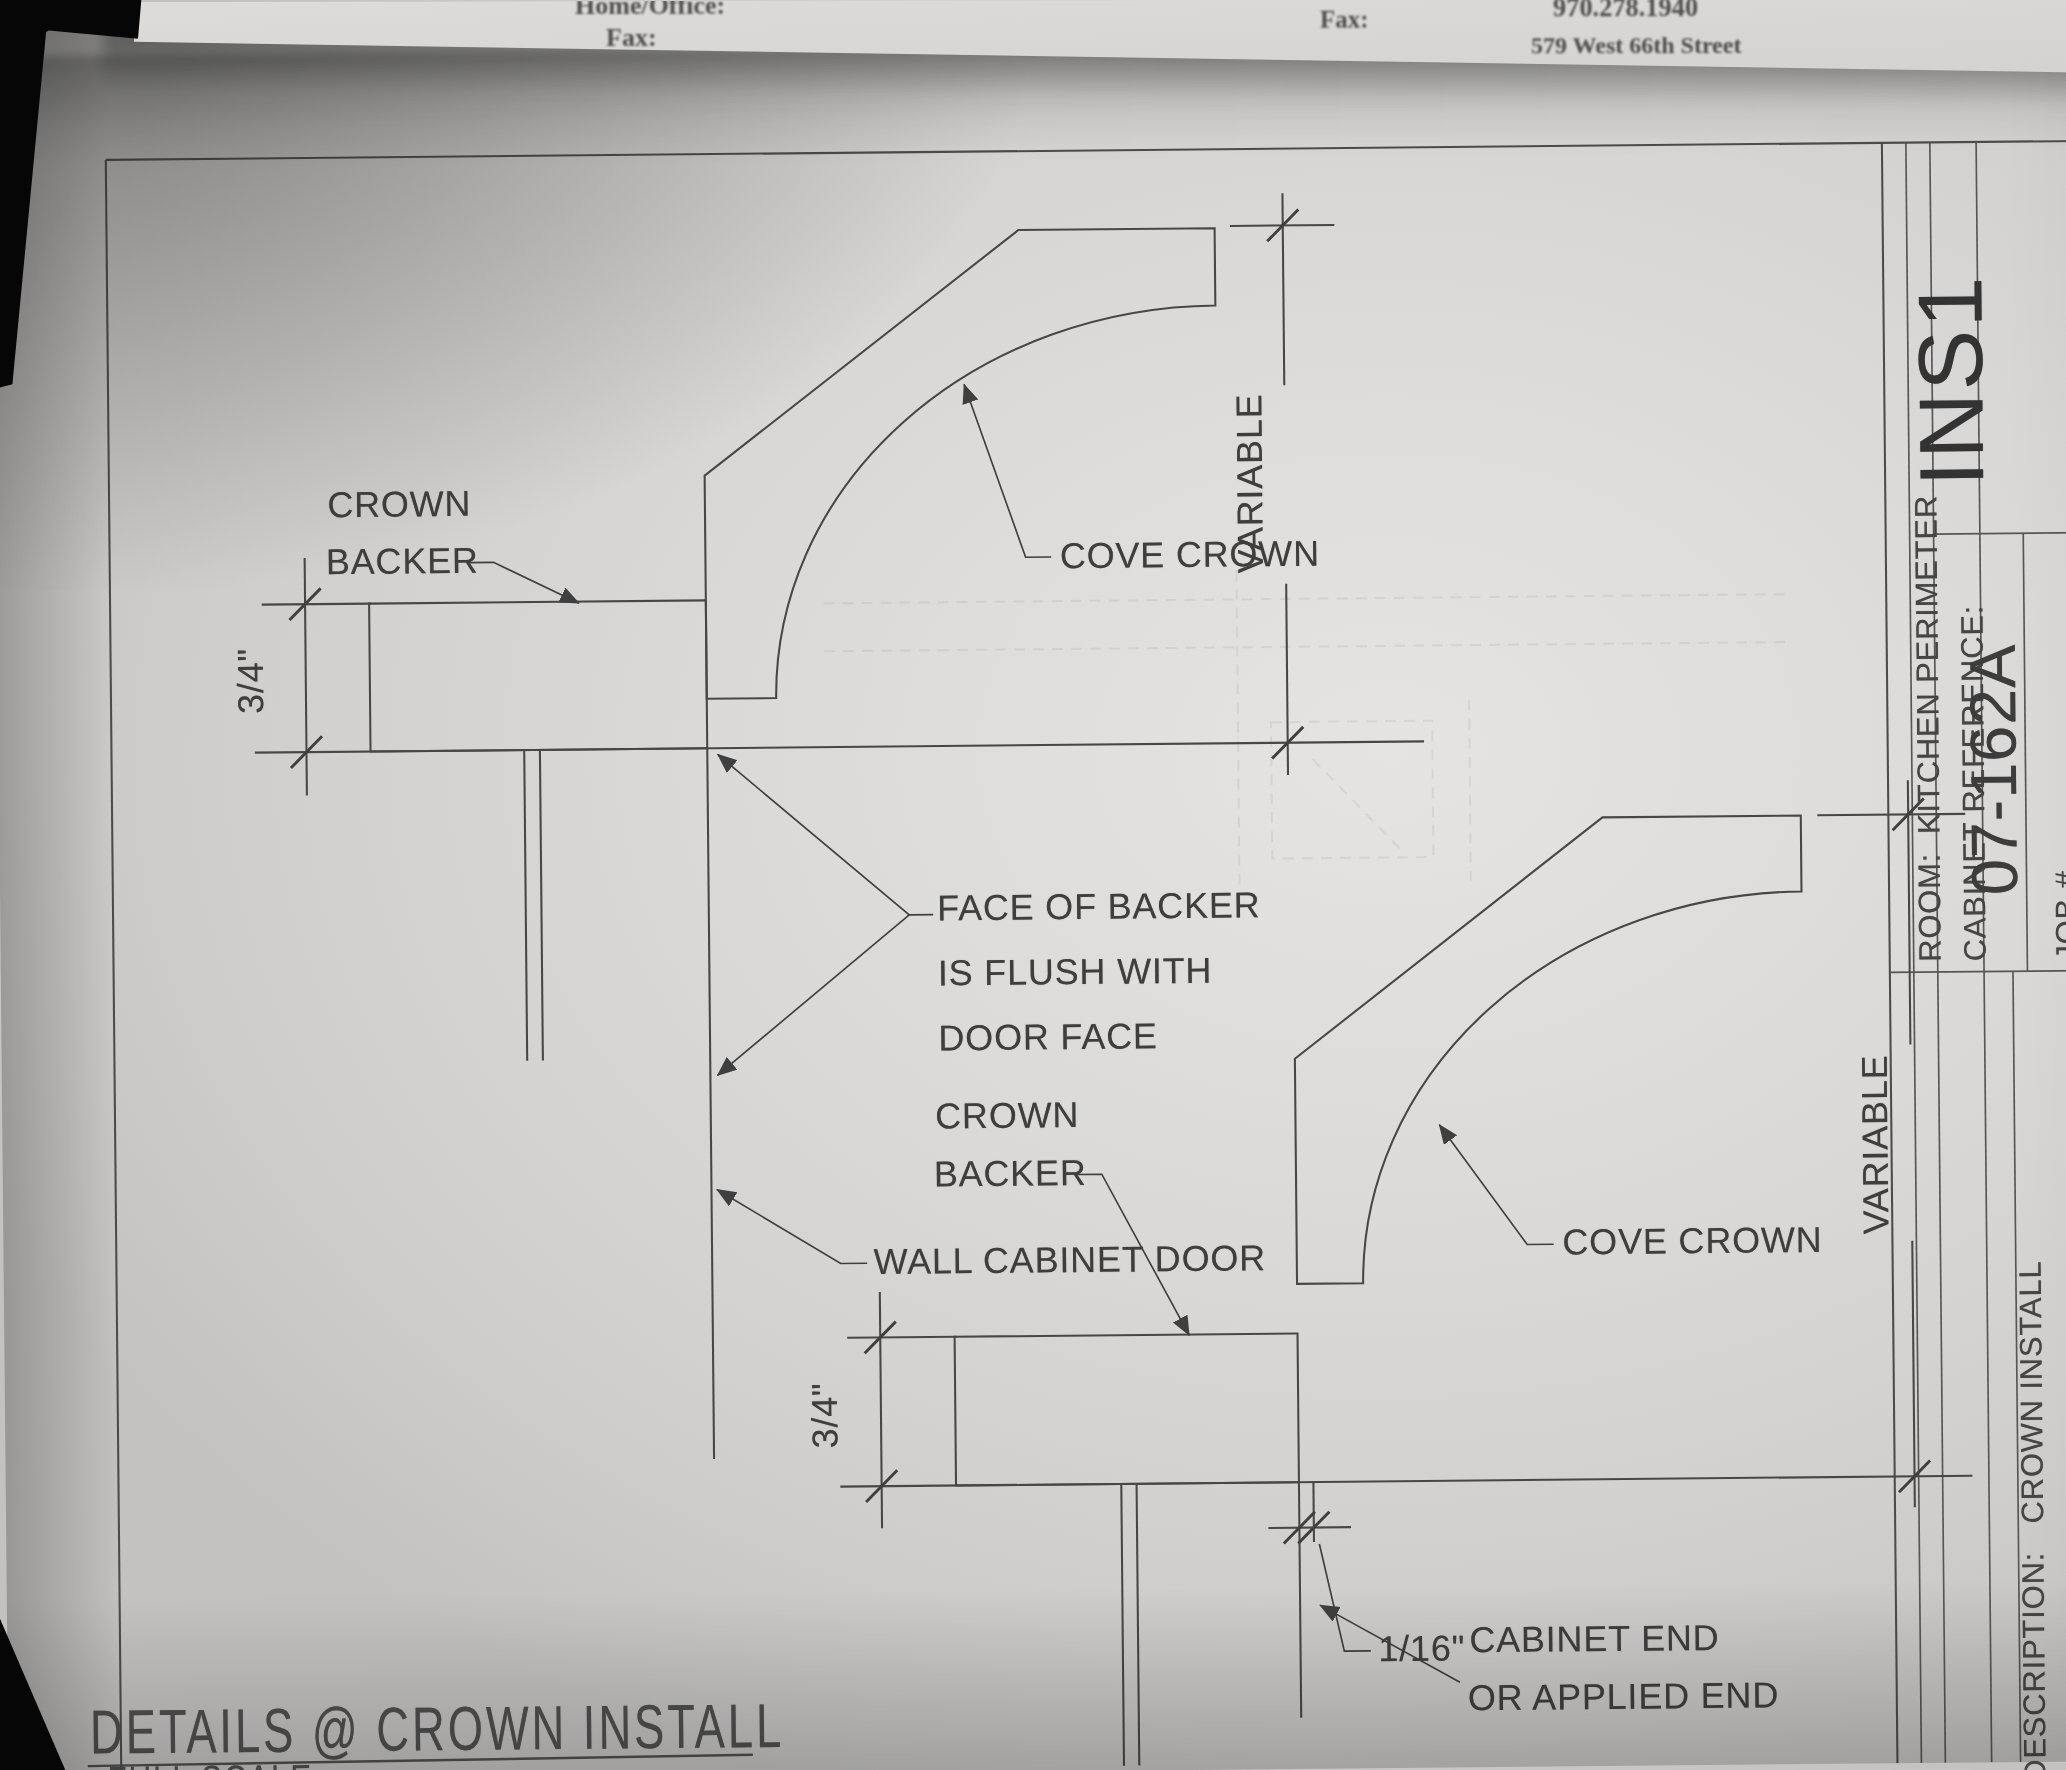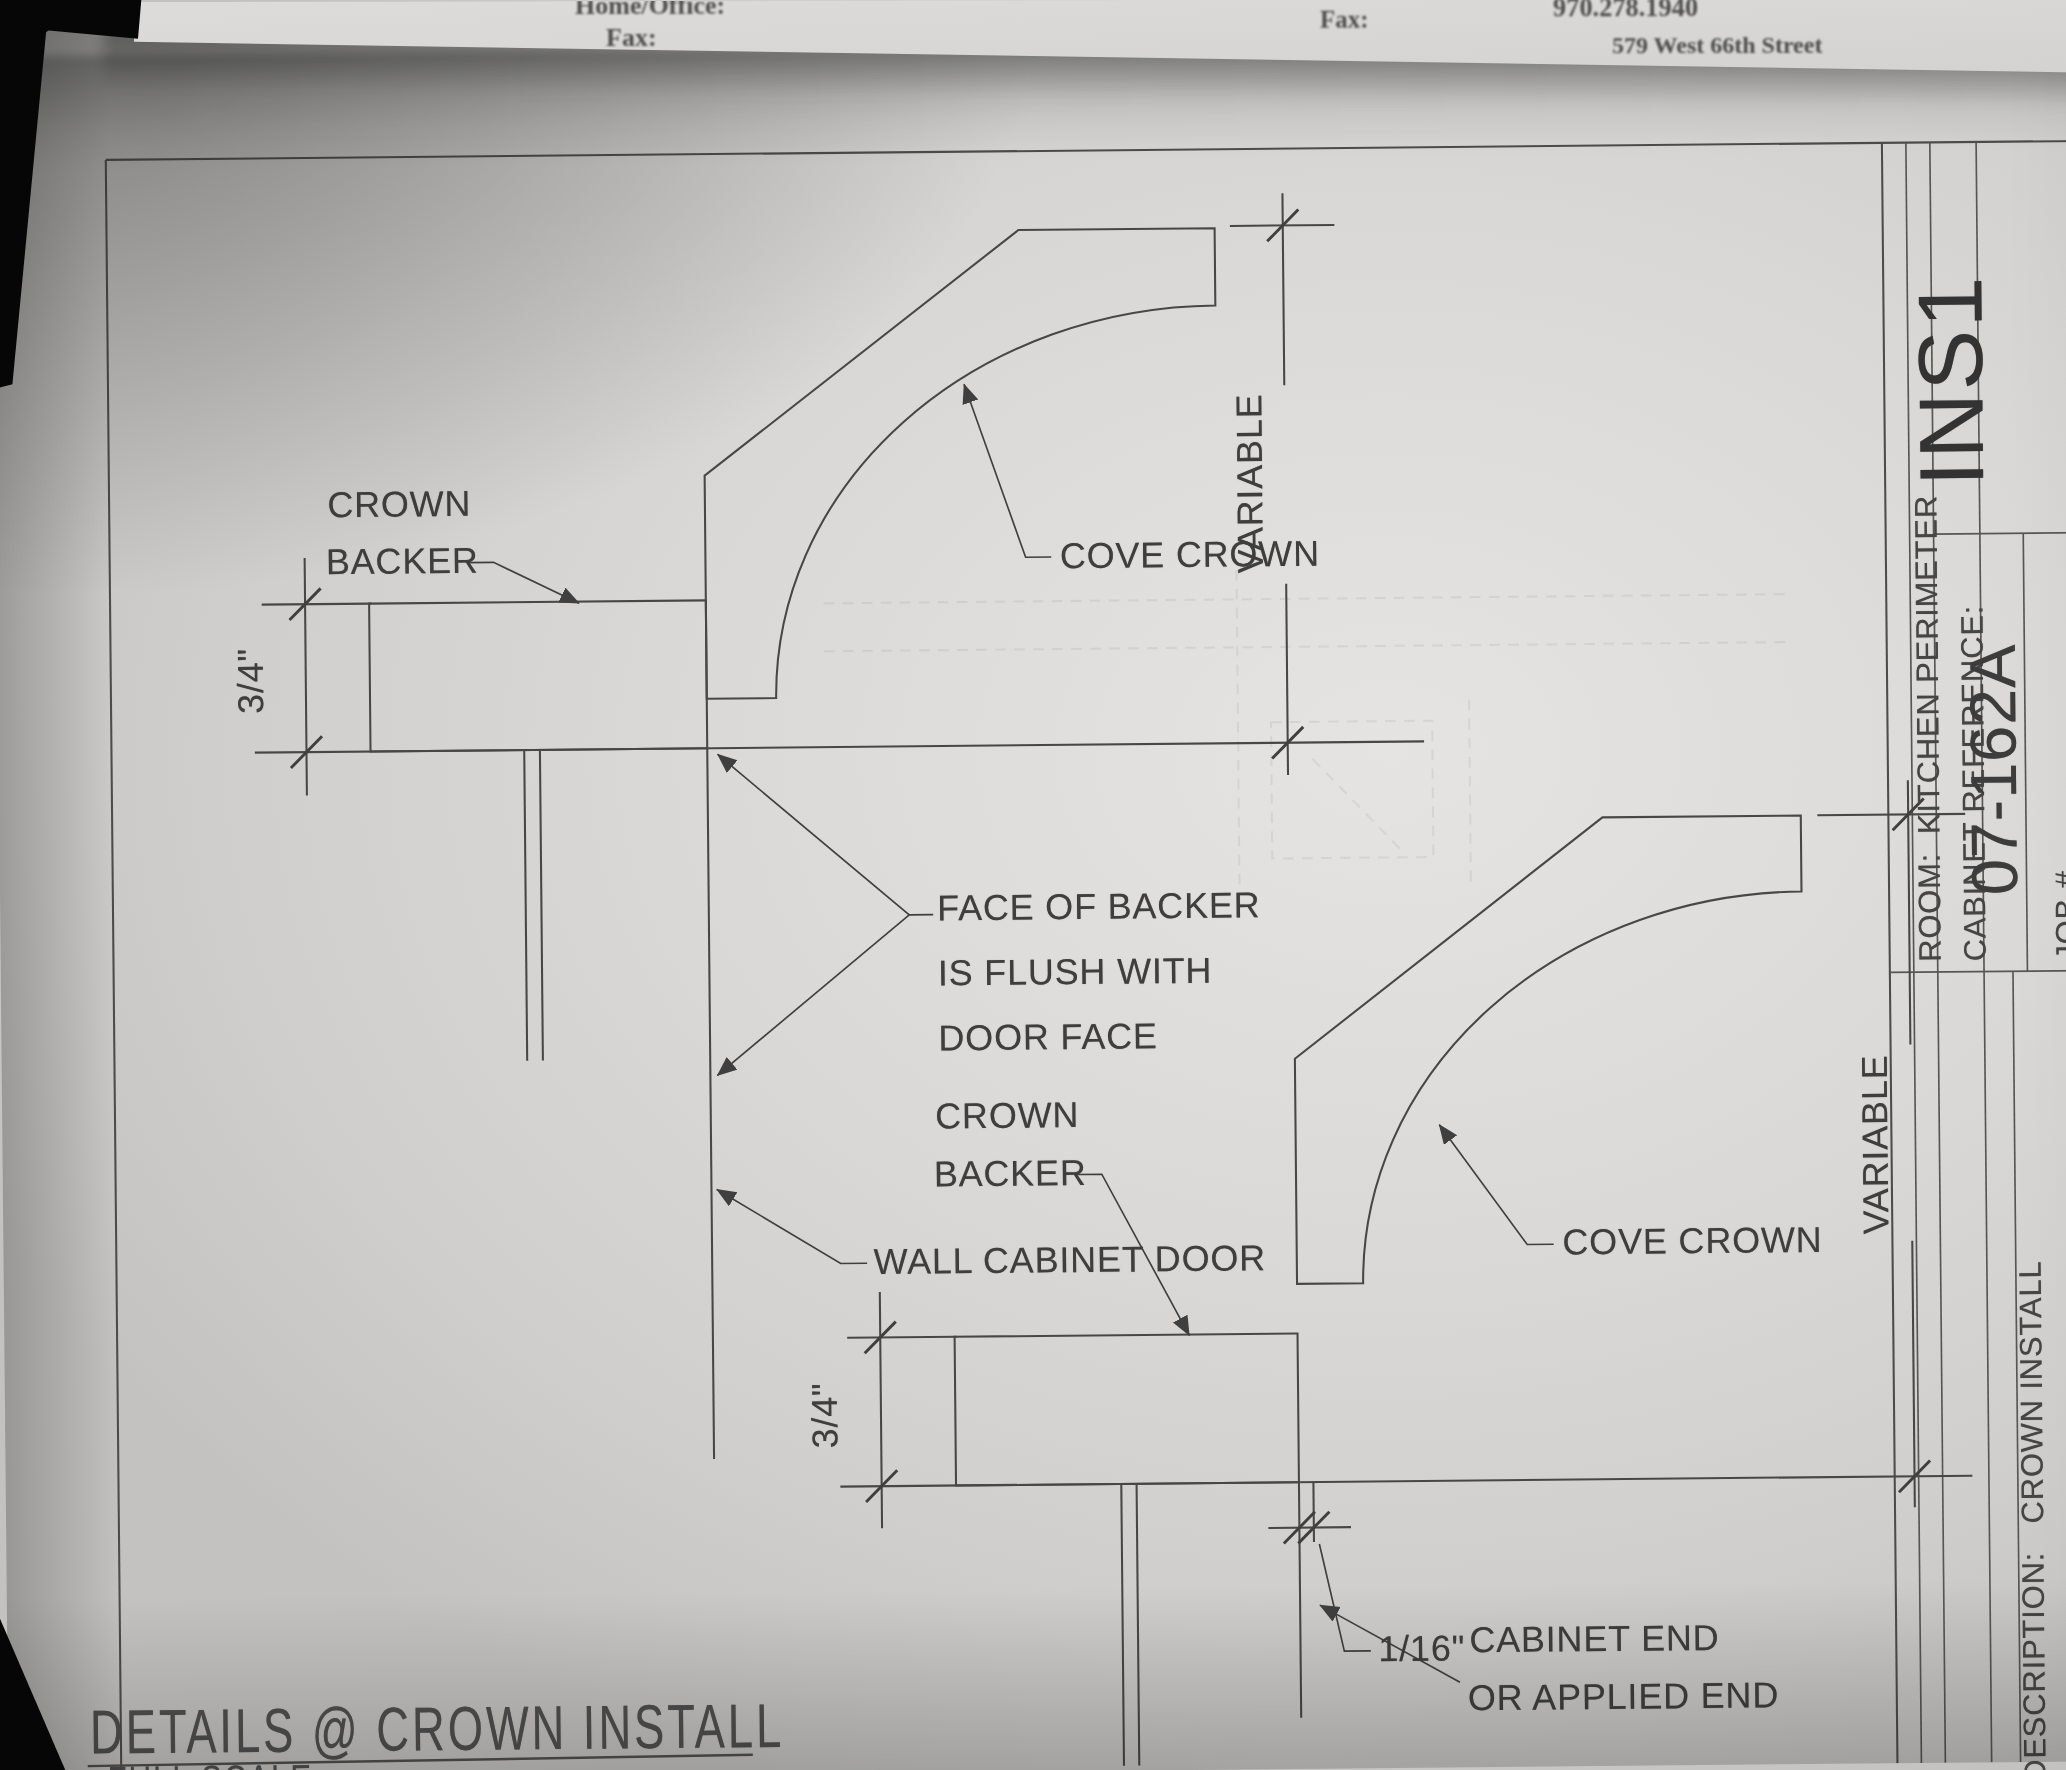--- a/index.html
+++ b/index.html
@@ -183,21 +183,21 @@
       <div class="shade sh-topleft"></div>
     </div>
   </div>
 
   <div class="fax-shadow"></div>
   <div class="fax">
     <div class="faxtxt" style="left:575px;top:-8.3px;font-size:26px">Home/Office:</div>
     <div class="faxtxt" style="left:606px;top:24px;font-size:26px">Fax:</div>
     <div class="faxtxt" style="left:1320px;top:6.6px;font-size:25px">Fax:</div>
     <div class="faxtxt" style="left:1553px;top:-5px;font-size:26.4px">970.278.1940</div>
-    <div class="faxtxt" style="left:1612px;top:34px;font-size:24px">579 West 66th Street</div>
+    <div class="faxtxt" style="left:1531px;top:34px;font-size:24px">579 West 66th Street</div>
   </div>
 
   <svg class="blackout" width="2360" height="1770" viewBox="0 0 5712 4284">
     <path d="M5430,0 L5482,0 L5700,1480 L5658,1495 Z" fill="#757472"></path>
     <path d="M5478,0 L5712,0 L5712,1915 L5468,178 Z" fill="#060606"></path>
     <path d="M0,0 L342,0 L334,94 L118,74 L0,140 Z" fill="#060606"></path>
     <path d="M0,135 L112,73 L30,930 L0,938 Z" fill="#060606"></path>
     <path d="M0,3918 L158,4284 L0,4284 Z" fill="#060606"></path>
   </svg>
 </div>

